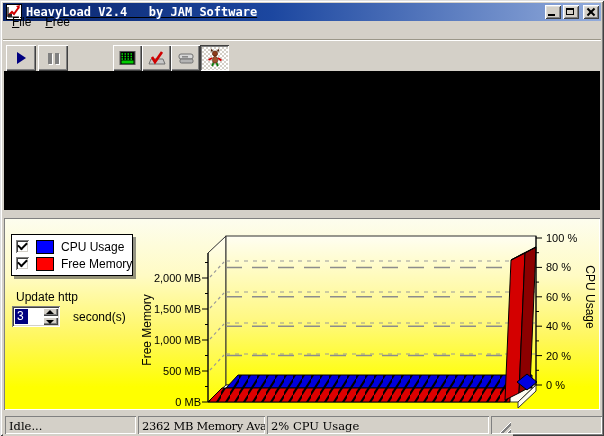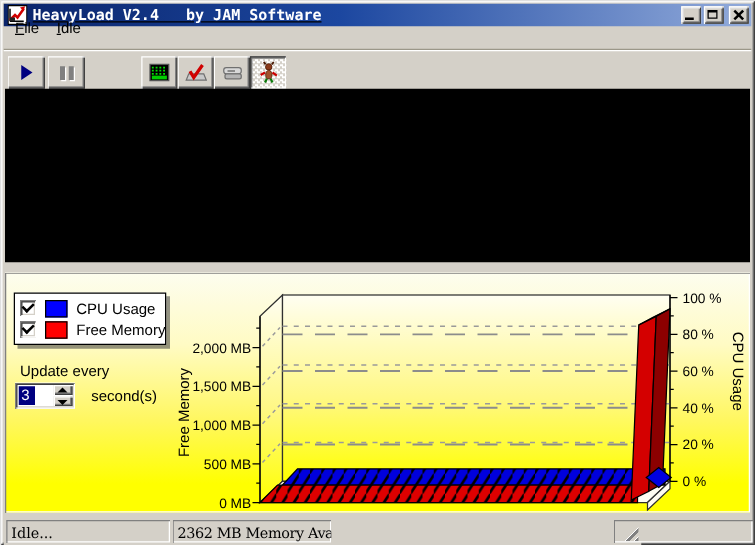--- a/index.html
+++ b/index.html
@@ -106,21 +106,21 @@
         <i class="glyph-max"></i>
       </div>
     <div class="winbtn closegap">
         <i class="glyph-x1"></i>
         <i class="glyph-x2"></i>
       </div>
   </div>
 
   <div class="menubar">
     <span class="menu-item">File</span>
-    <span class="menu-item">Idle</span>
+    <span class="menu-item">Free</span>
   </div>
 
   <div class="toolbar">
     <div class="tbtn" id="btn-play">
       <i class="play-tri"></i>
     </div>
     <div class="tbtn" id="btn-pause">
       <span class="pause-bars">
           <i></i>
           <i></i>
@@ -269,35 +269,36 @@
       </div>
       <div class="legend-row">
         <span class="cbx">
             <i></i>
           </span>
         <span class="swatch" style="background-color: rgb(255, 0, 0);"></span>
         <span class="legend-label">Free Memory</span>
       </div>
     </div>
 
-    <div class="update-label">Update every</div>
+    <div class="update-label">Update http</div>
     <div class="spinner">
       <div class="spin-value"><span>3</span></div>
       <div class="spin-btns">
         <div class="spin-btn">
             <i class="tri-up"></i>
           </div>
         <div class="spin-btn">
             <i class="tri-down"></i>
           </div>
       </div>
     </div>
     <div class="unit-label">second(s)</div>
   </div>
 
   <div class="statusbar">
     <div class="status-panel" id="sp1">Idle...</div>
     <div class="status-panel" id="sp2">2362 MB Memory Available</div>
+    <div class="status-panel" id="sp3">2% CPU Usage</div>
     <div class="status-panel" id="sp4"></div>
     <div class="grip"></div>
   </div>
 
 </div>
 
 </body></html>

